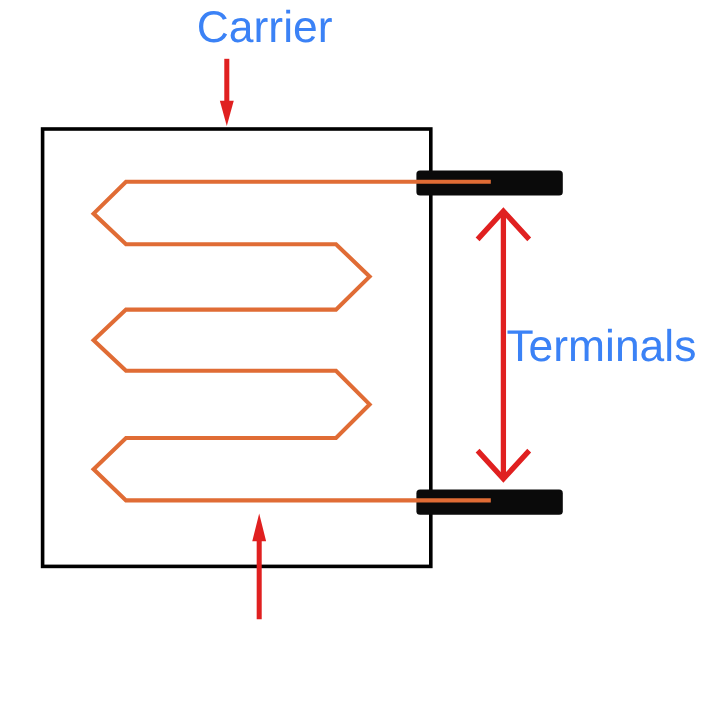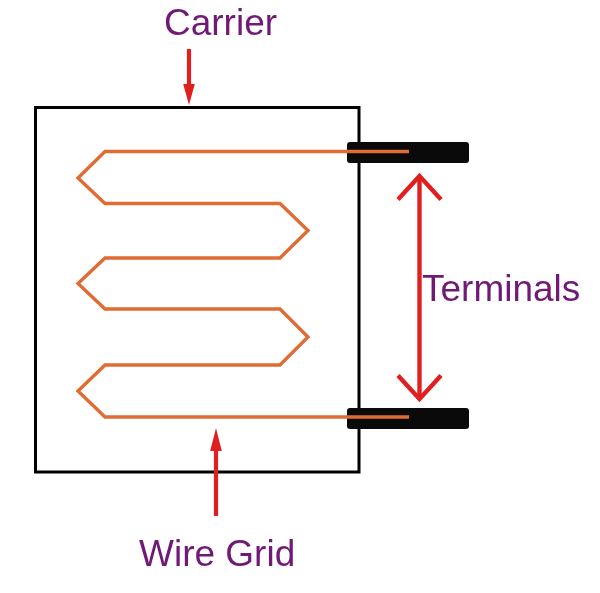--- a/index.html
+++ b/index.html
@@ -9,21 +9,21 @@
     height: 593px;
     background: #ffffff;
     overflow: hidden;
     font-family: "Liberation Sans", sans-serif;
   }
   .stage svg { position: absolute; left: 0; top: 0; }
   .label {
     position: absolute;
     font-size: 37px;
     line-height: 1.15;
-    color: #701a75;
+    color: #3b82f6;
     white-space: nowrap;
     text-align: right;
   }
   .label-carrier   { left: 164px; top: 2px;   }
   .label-terminals { left: 422px; top: 268px; }
   .label-wiregrid  { left: 139px; top: 533px; }
 </style>
 </head>
 <body>
 
@@ -52,15 +52,14 @@
       <line x1="419.5" y1="177" x2="419.5" y2="398" stroke-width="4.4" stroke="#E02020"></line>
       <polyline points="398,199.5 419.5,176 441,199.5" fill="none" stroke-width="4.4" stroke="#E02020"></polyline>
       <polyline points="398,375.5 419.5,399 441,375.5" fill="none" stroke-width="4.4" stroke="#E02020"></polyline>
     </g>
   </svg>
 
   <div class="label label-carrier">Carrier</div>
 
   <div class="label label-terminals">Terminals</div>
 
-  <div class="label label-wiregrid">Wire Grid</div>
 
 </div>
 
 </body></html>

